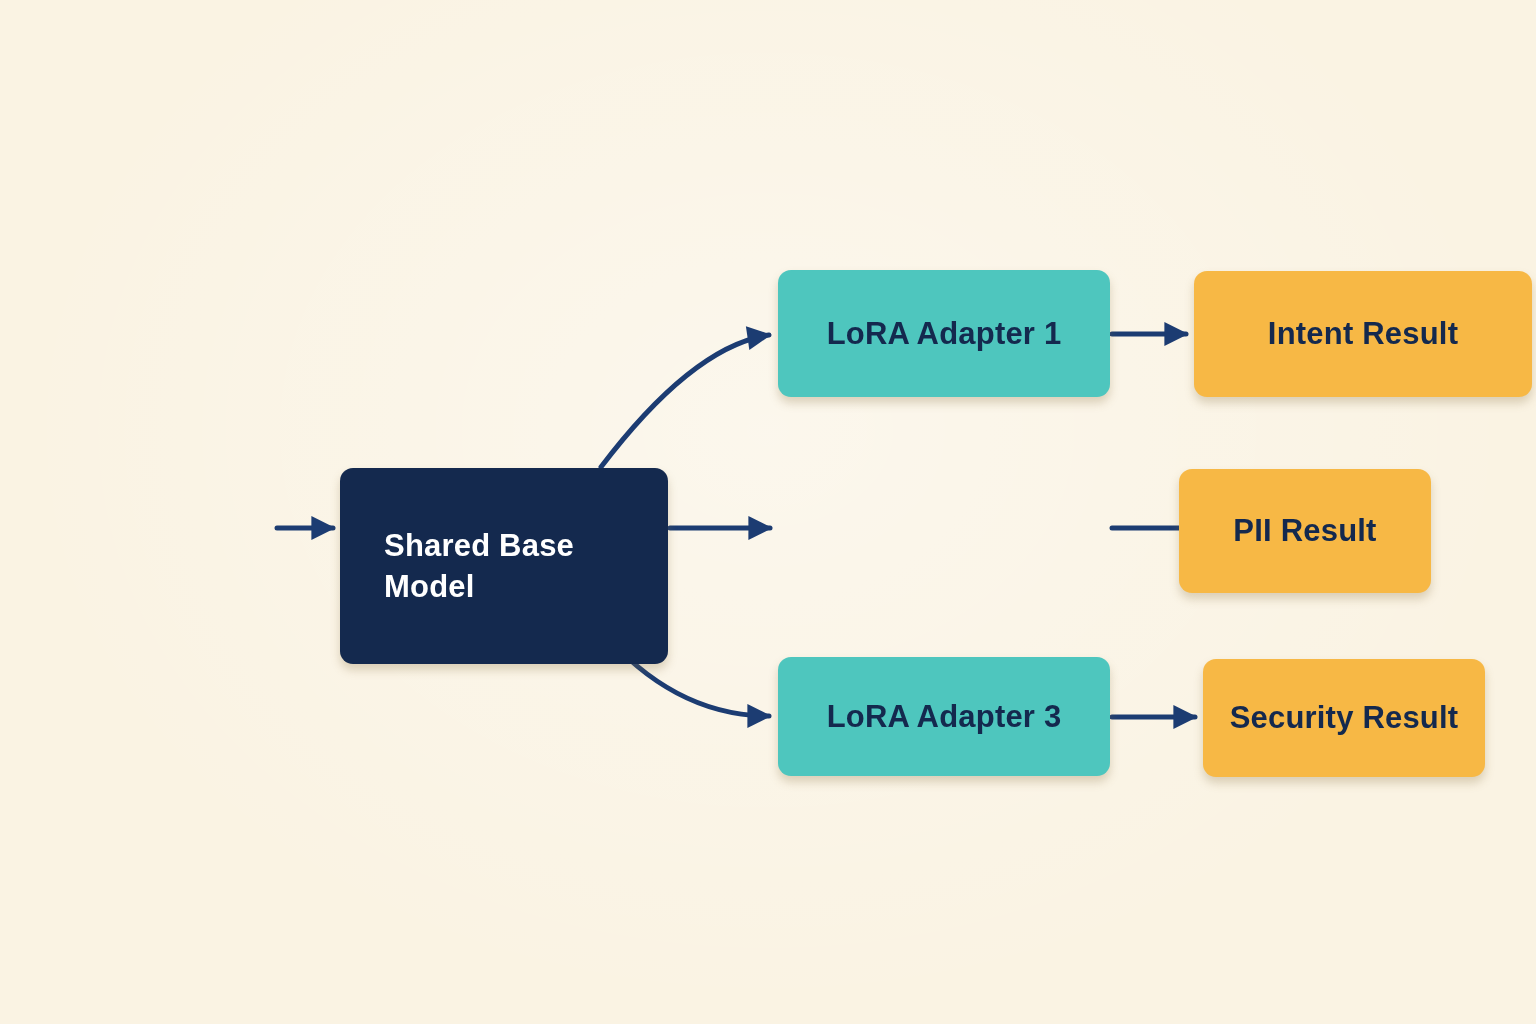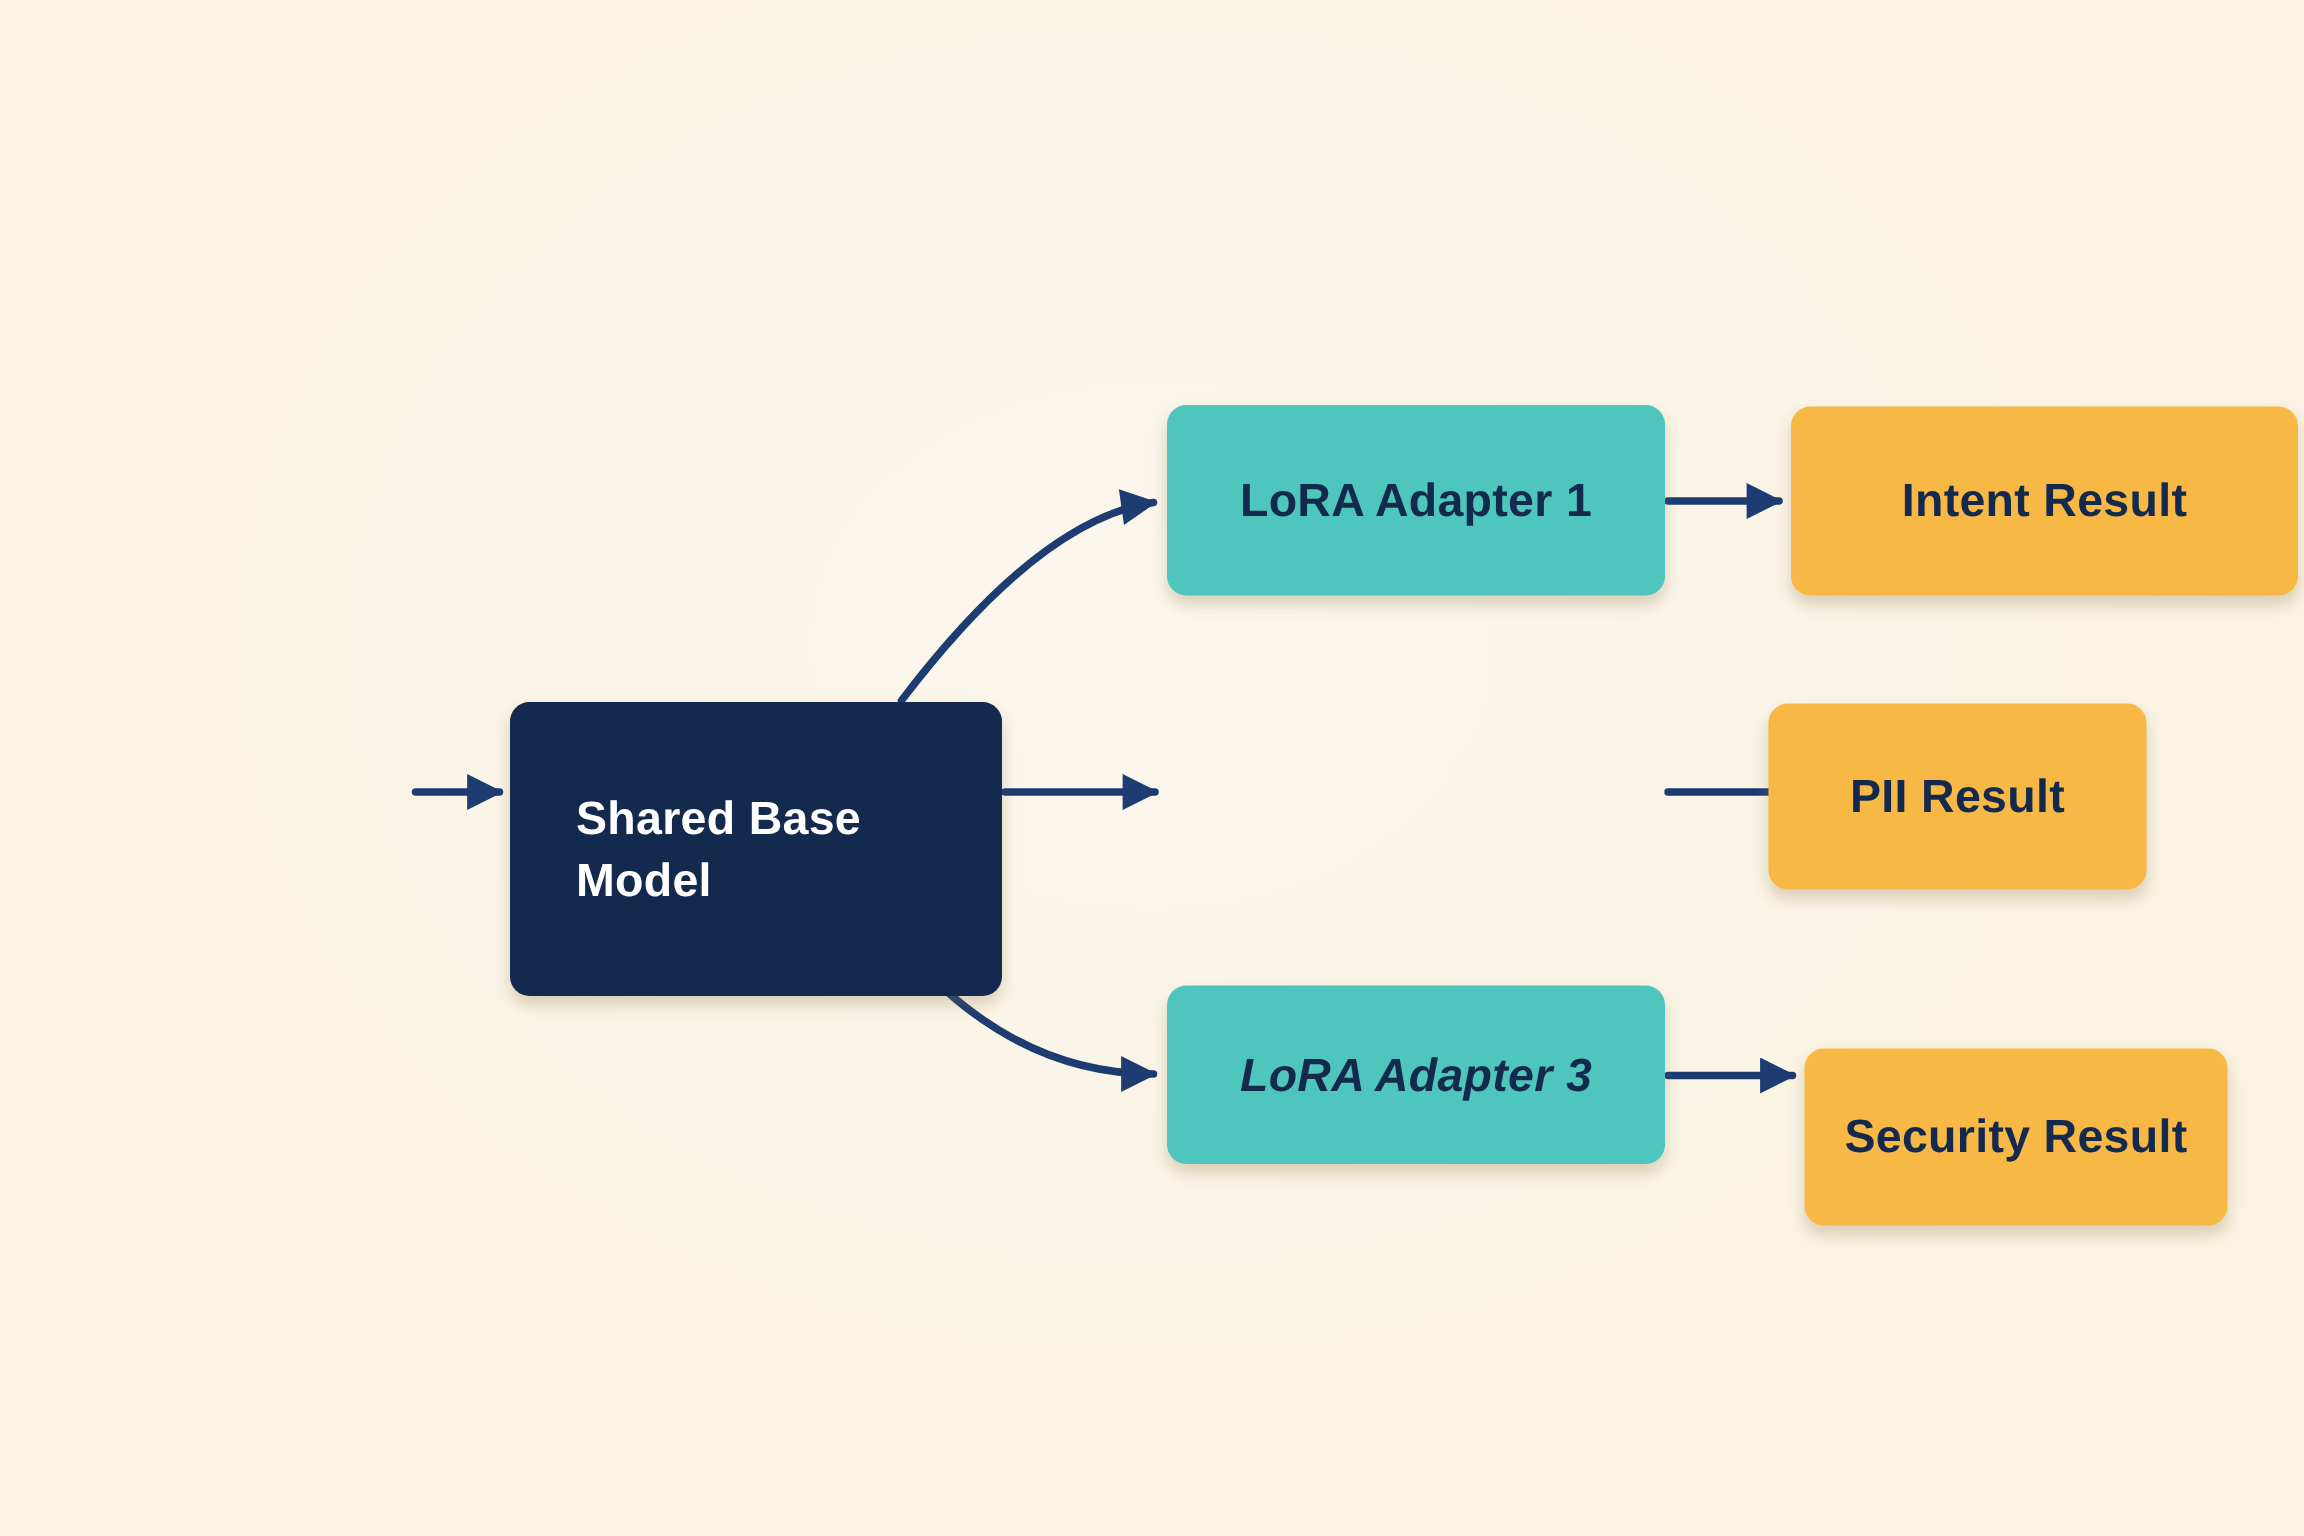--- a/index.html
+++ b/index.html
@@ -51,24 +51,24 @@
   .navy{background:var(--navy);color:var(--text_light);}
   .teal{background:var(--teal);color:var(--text_dark);}
   .yellow{background:var(--yellow);color:var(--text_dark);}
 
   #node-input { left:37px;  top:468px; width:238px; height:119px; }
   #node-base  { left:340px; top:468px; width:328px; height:196px; border-radius:13px;
                 justify-content:flex-start; text-align:left;
                 padding:0 58px 0 44px; line-height:41px; }
   #node-adapter1 { left:778px; top:270px; width:332px; height:127px; }
   #node-adapter2 { left:778px; top:469px; width:332px; height:117px; }
-  #node-adapter3 { left:778px; top:657px; width:332px; height:119px;font-style:italic; }
+  #node-adapter3 { left:778px; top:657px; width:332px; height:119px; }
   #node-result1  { left:1194px; top:271px; width:338px; height:126px; }
   #node-result2  { left:1179px; top:469px; width:252px; height:124px; }
-  #node-result3  { left:1203px; top:659px; width:282px; height:118px;margin-top:40px; }
+  #node-result3  { left:1203px; top:659px; width:282px; height:118px; }
 </style>
 </head>
 <body>
 
 <div class="stage">
 
   <svg class="edges" viewBox="0 0 1536 1024" xmlns="http://www.w3.org/2000/svg">
     <defs>
       <marker id="ah" viewBox="0 0 10 10" refX="9" refY="5" markerUnits="userSpaceOnUse" markerWidth="26" markerHeight="24" orient="auto">
         <path class="arrowhead" d="M 0 0 L 10 5 L 0 10 Z"></path>

